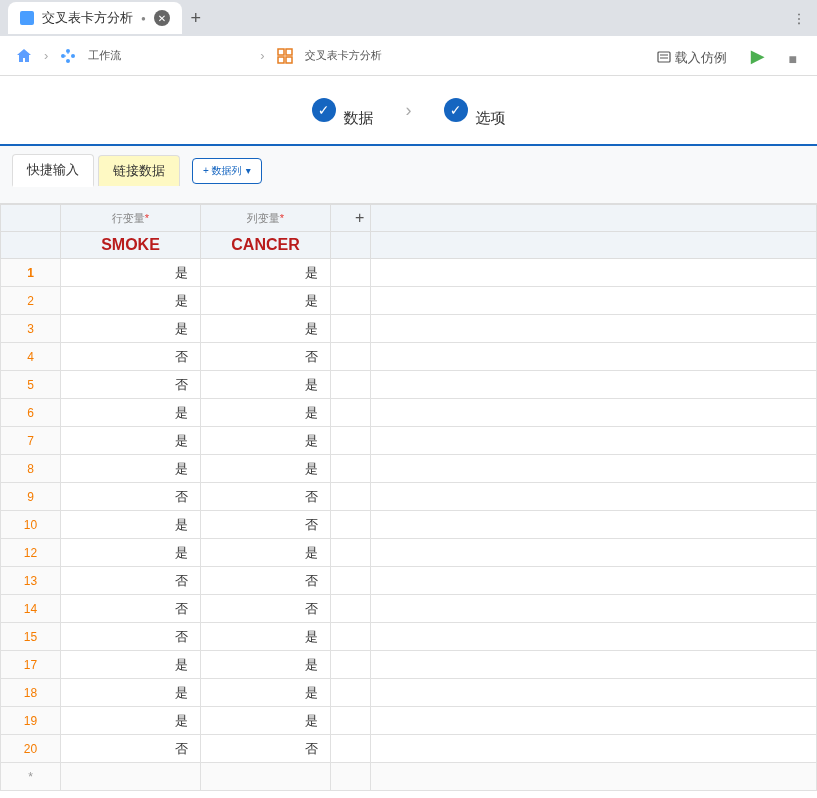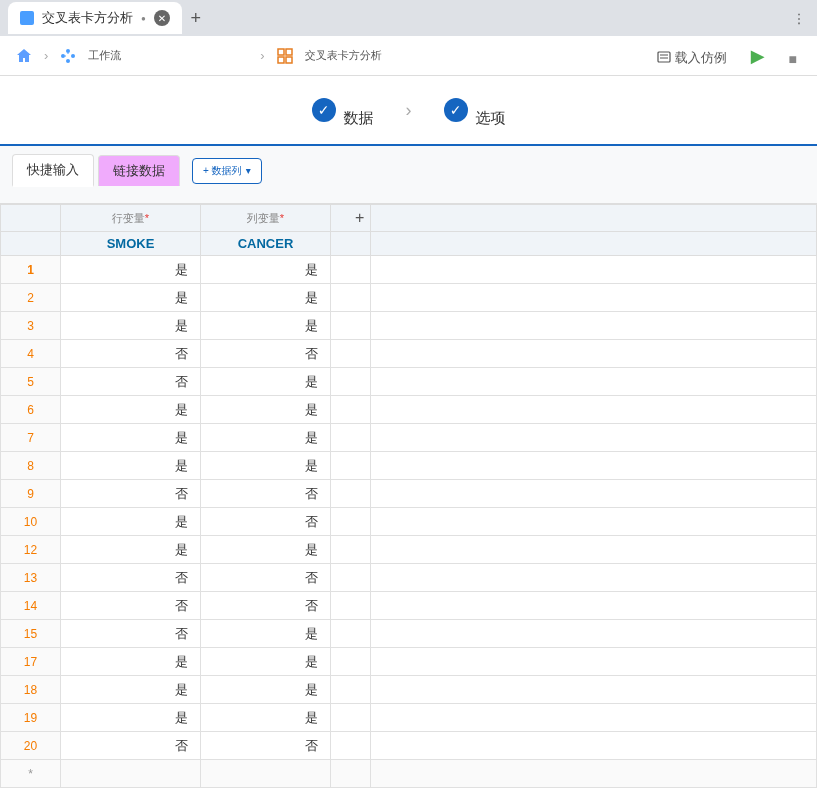--- a/index.html
+++ b/index.html
@@ -29,36 +29,36 @@
 
     
     .steps-bar { display: flex; align-items: center; justify-content: center; padding: 16px 0; border-bottom: 2px solid #1565c0; background: white; }
     .step { display: flex; align-items: center; gap: 8px; }
     .step-check { width: 24px; height: 24px; background: #1565c0; border-radius: 50%; display: flex; align-items: center; justify-content: center; color: white; font-size: 14px; }
     .step-label { font-size: 15px; color: #333; font-weight: 500; margin-top: 17px; }
     .step-arrow { margin: 0 32px; color: #aaa; font-size: 18px; }
 
     
     .data-tabs { display: flex; align-items: center; padding: 8px 12px 16px; gap: 4px; background: #f8f9fa; border-bottom: 1px solid #ddd; }
-    .data-tab { padding: 6px 14px; border: 1px solid #ddd; border-bottom: none; border-radius: 4px 4px 0 0; background: #f0abfc; cursor: pointer; font-size: 13px; color: #333; }
+    .data-tab { padding: 6px 14px; border: 1px solid #ddd; border-bottom: none; border-radius: 4px 4px 0 0; background: #fef9c3; cursor: pointer; font-size: 13px; color: #333; }
     .data-tab.active { border-bottom: 2px solid white; background: white; font-weight: 500; }
     .add-col-btn { display: flex; align-items: center; gap: 4px; padding: 5px 10px; border: 1px solid #1565c0; border-radius: 4px; background: white; color: #1565c0; cursor: pointer; font-size: 10px; margin-left: 8px; }
 
     
     .table-container { flex: 1; overflow-y: auto; overflow-x: hidden; }
     table { width: 100%; border-collapse: collapse; table-layout: fixed; }
     .col-num { width: 60px; }
     .col-smoke { width: 140px; }
     .col-cancer { width: 130px; }
     .col-add { width: 40px; }
     .col-rest { }
 
     thead th { background: #f0f4f8; border: 1px solid #ddd; padding: 4px 24px; font-weight: 500; color: #333; position: sticky; top: 0; z-index: 1; }
     thead .header-var { font-size: 11px; color: #888; font-weight: normal; }
-    thead .header-name { font-size: 13px; font-weight: 600; color: #0369a1; }
+    thead .header-name { font-size: 16px; font-weight: 600; color: #b91c1c; }
     thead .required { color: #e53935; }
     tbody td { border: 1px solid #e0e0e0; padding: 4px 8px; height: 28px; font-size: 13px; color: #333; }
     tbody td.num-cell { color: #f57c00; text-align: center; background: #fafafa; font-size: 12px; }
     tbody td.num-cell.highlighted { color: #f57c00; }
     tbody td.value-cell { text-align: right; padding-right: 12px; }
     tbody td.empty-cell { background: white; border: 1px solid #e0e0e0; }
     tbody tr.row-highlighted td.num-cell { color: #f57c00; font-weight: bold; }
 
     .th-num { background: #f0f4f8; }
     .th-empty { background: #f0f4f8; border: 1px solid #ddd; }

